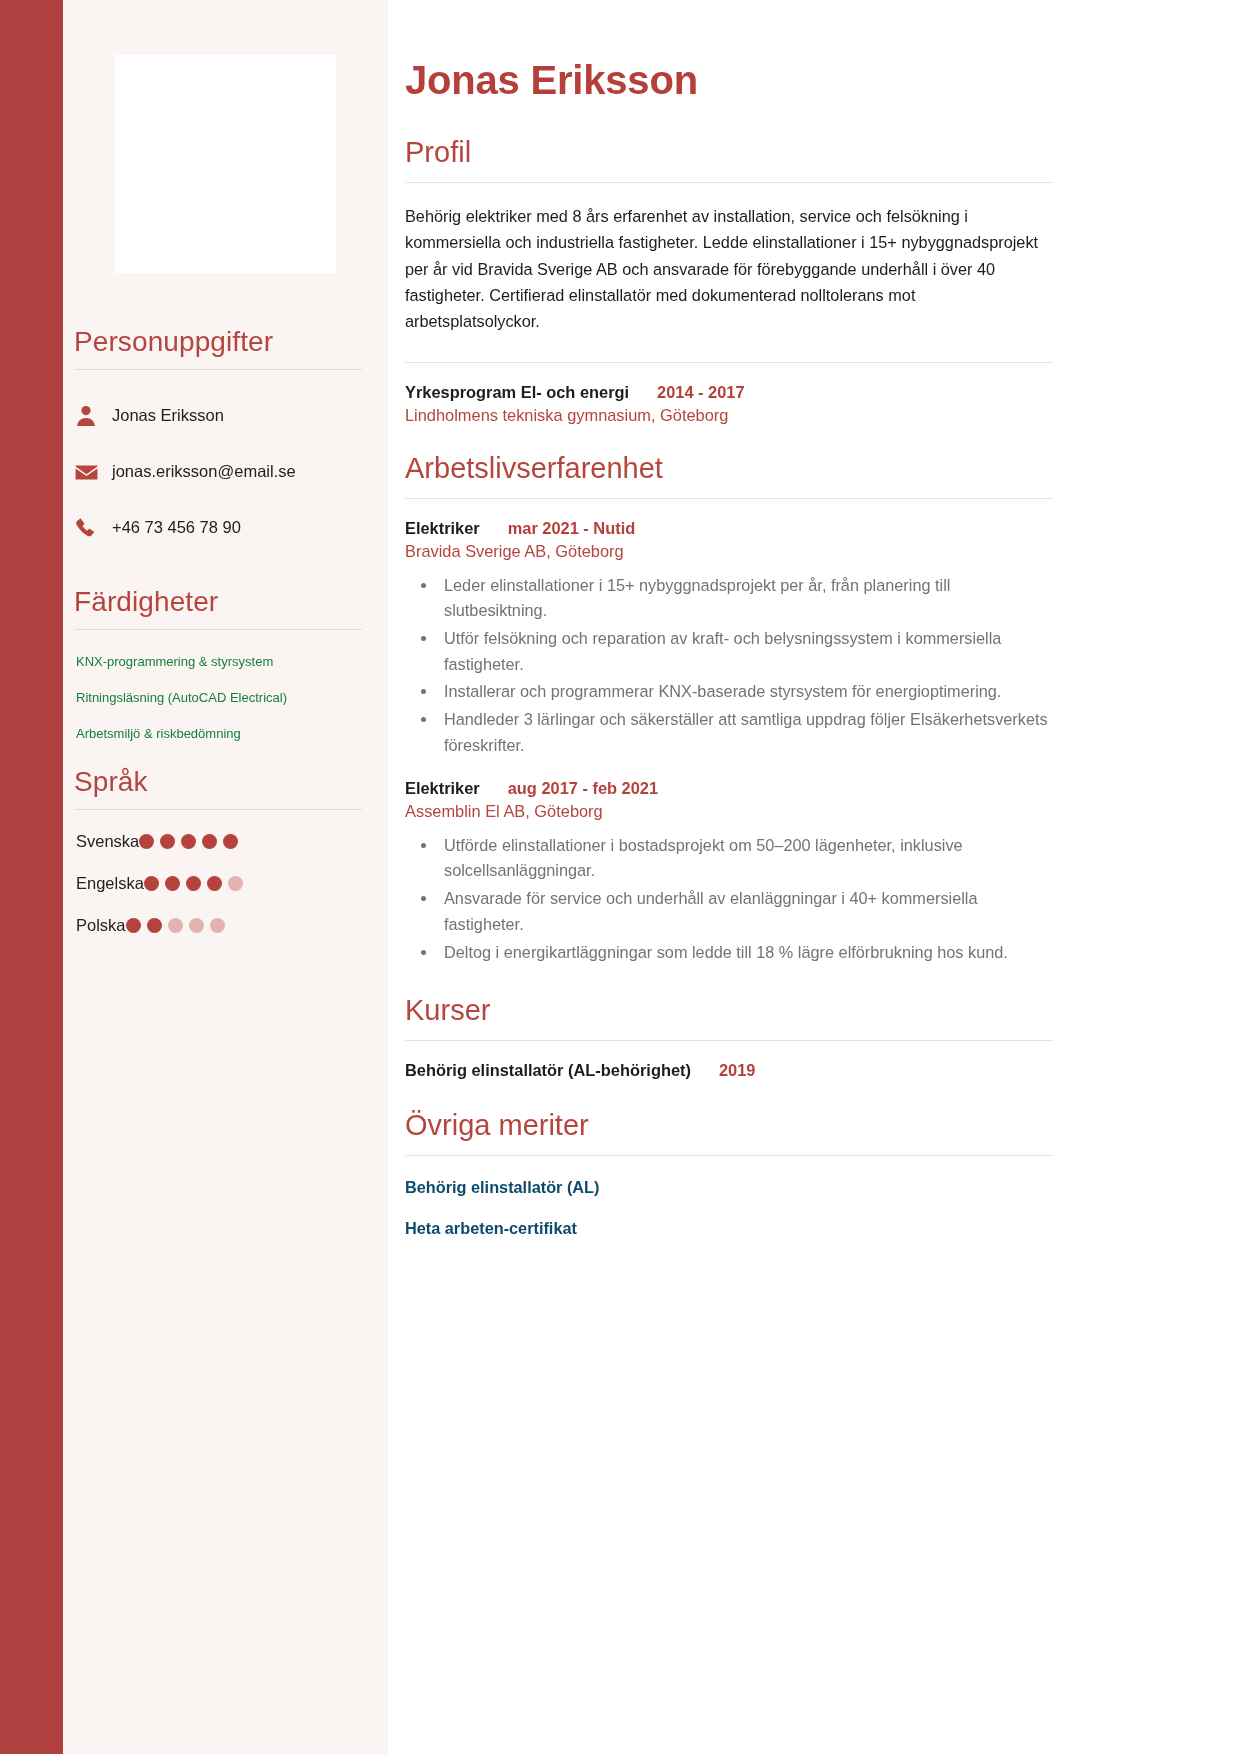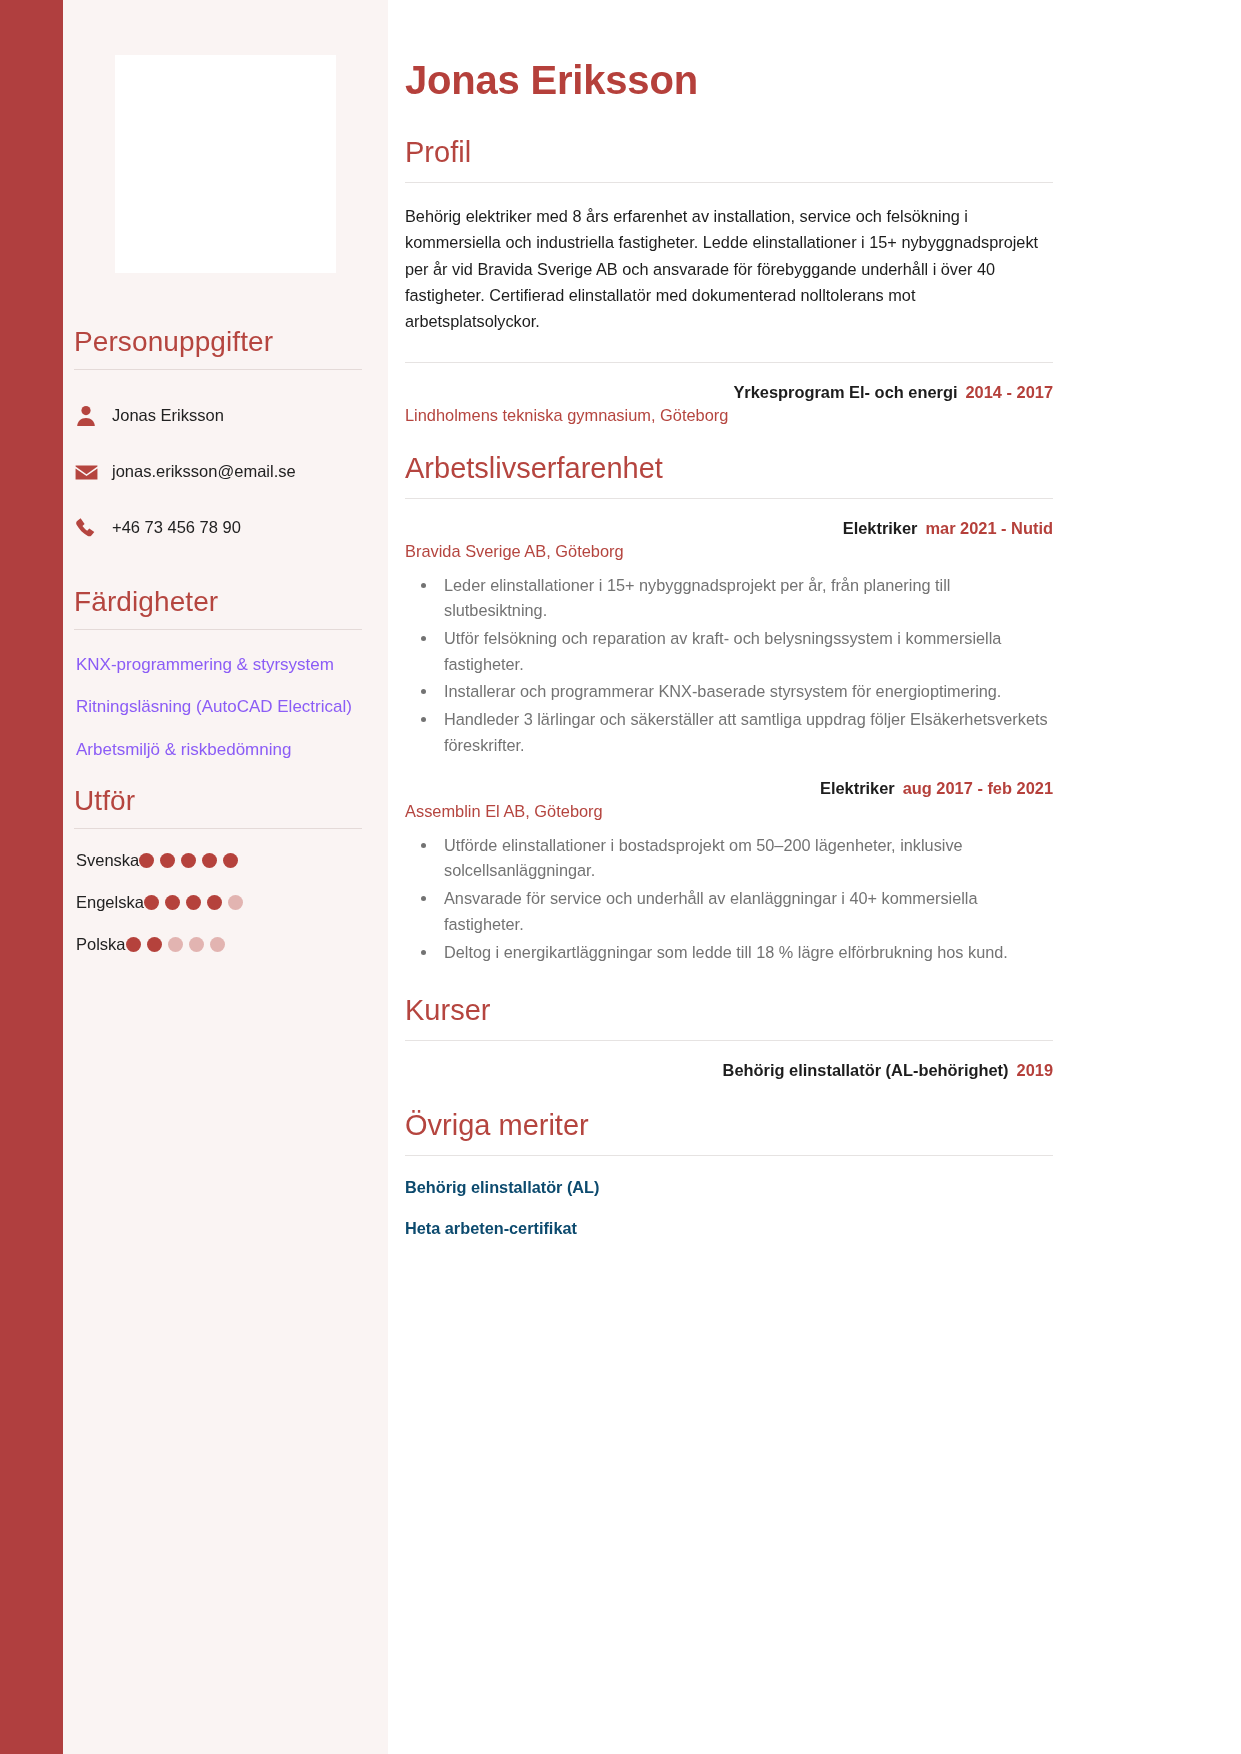--- a/index.html
+++ b/index.html
@@ -88,22 +88,22 @@
 
   .contact-text {
     font-size: 16.5px;
     color: #222222;
     line-height: 1.3;
   }
 
   .skill-list { margin-top: 22px; }
 
   .skill-item {
-    font-size: 17px;
-    color: #8b5cf6;
+    font-size: 13px;
+    color: #15803d;
     line-height: 1.55;
     margin-bottom: 16px;
     padding-left: 2px;
   }
 
   .lang-list { margin-top: 22px; }
 
   .lang-row {
     display: flex;
     align-items: center;
@@ -163,23 +163,23 @@
     font-size: 16.3px;
     color: #1d1d1d;
     line-height: 1.62;
     margin-top: 20px;
   }
 
   .entry { margin-top: 20px; }
 
   .entry-head {
     display: flex;
-    justify-content: flex-end;
+    justify-content: flex-start;
     align-items: baseline;
-    gap: 8px;
+    gap: 28px;
   }
 
   .entry-title {
     font-size: 16.4px;
     font-weight: bold;
     color: #1d1d1d;
   }
 
   .entry-date {
     font-size: 16.4px;
@@ -270,21 +270,21 @@
       <h2 class="side-heading">Färdigheter</h2>
       <div class="side-rule"></div>
       <div class="skill-list">
         <div class="skill-item">KNX-programmering &amp; styrsystem</div>
         <div class="skill-item">Ritningsläsning (AutoCAD Electrical)</div>
         <div class="skill-item">Arbetsmiljö &amp; riskbedömning</div>
       </div>
     </section>
 
     <section class="side-section" style="margin-top:22px;">
-      <h2 class="side-heading">Utför</h2>
+      <h2 class="side-heading">Språk</h2>
       <div class="side-rule"></div>
       <div class="lang-list" id="lang-list">
           <div class="lang-row">
             <span class="lang-name">Svenska</span>
             <span class="dots">
               <span class="dot"></span>
               <span class="dot"></span>
               <span class="dot"></span>
               <span class="dot"></span>
               <span class="dot"></span>

